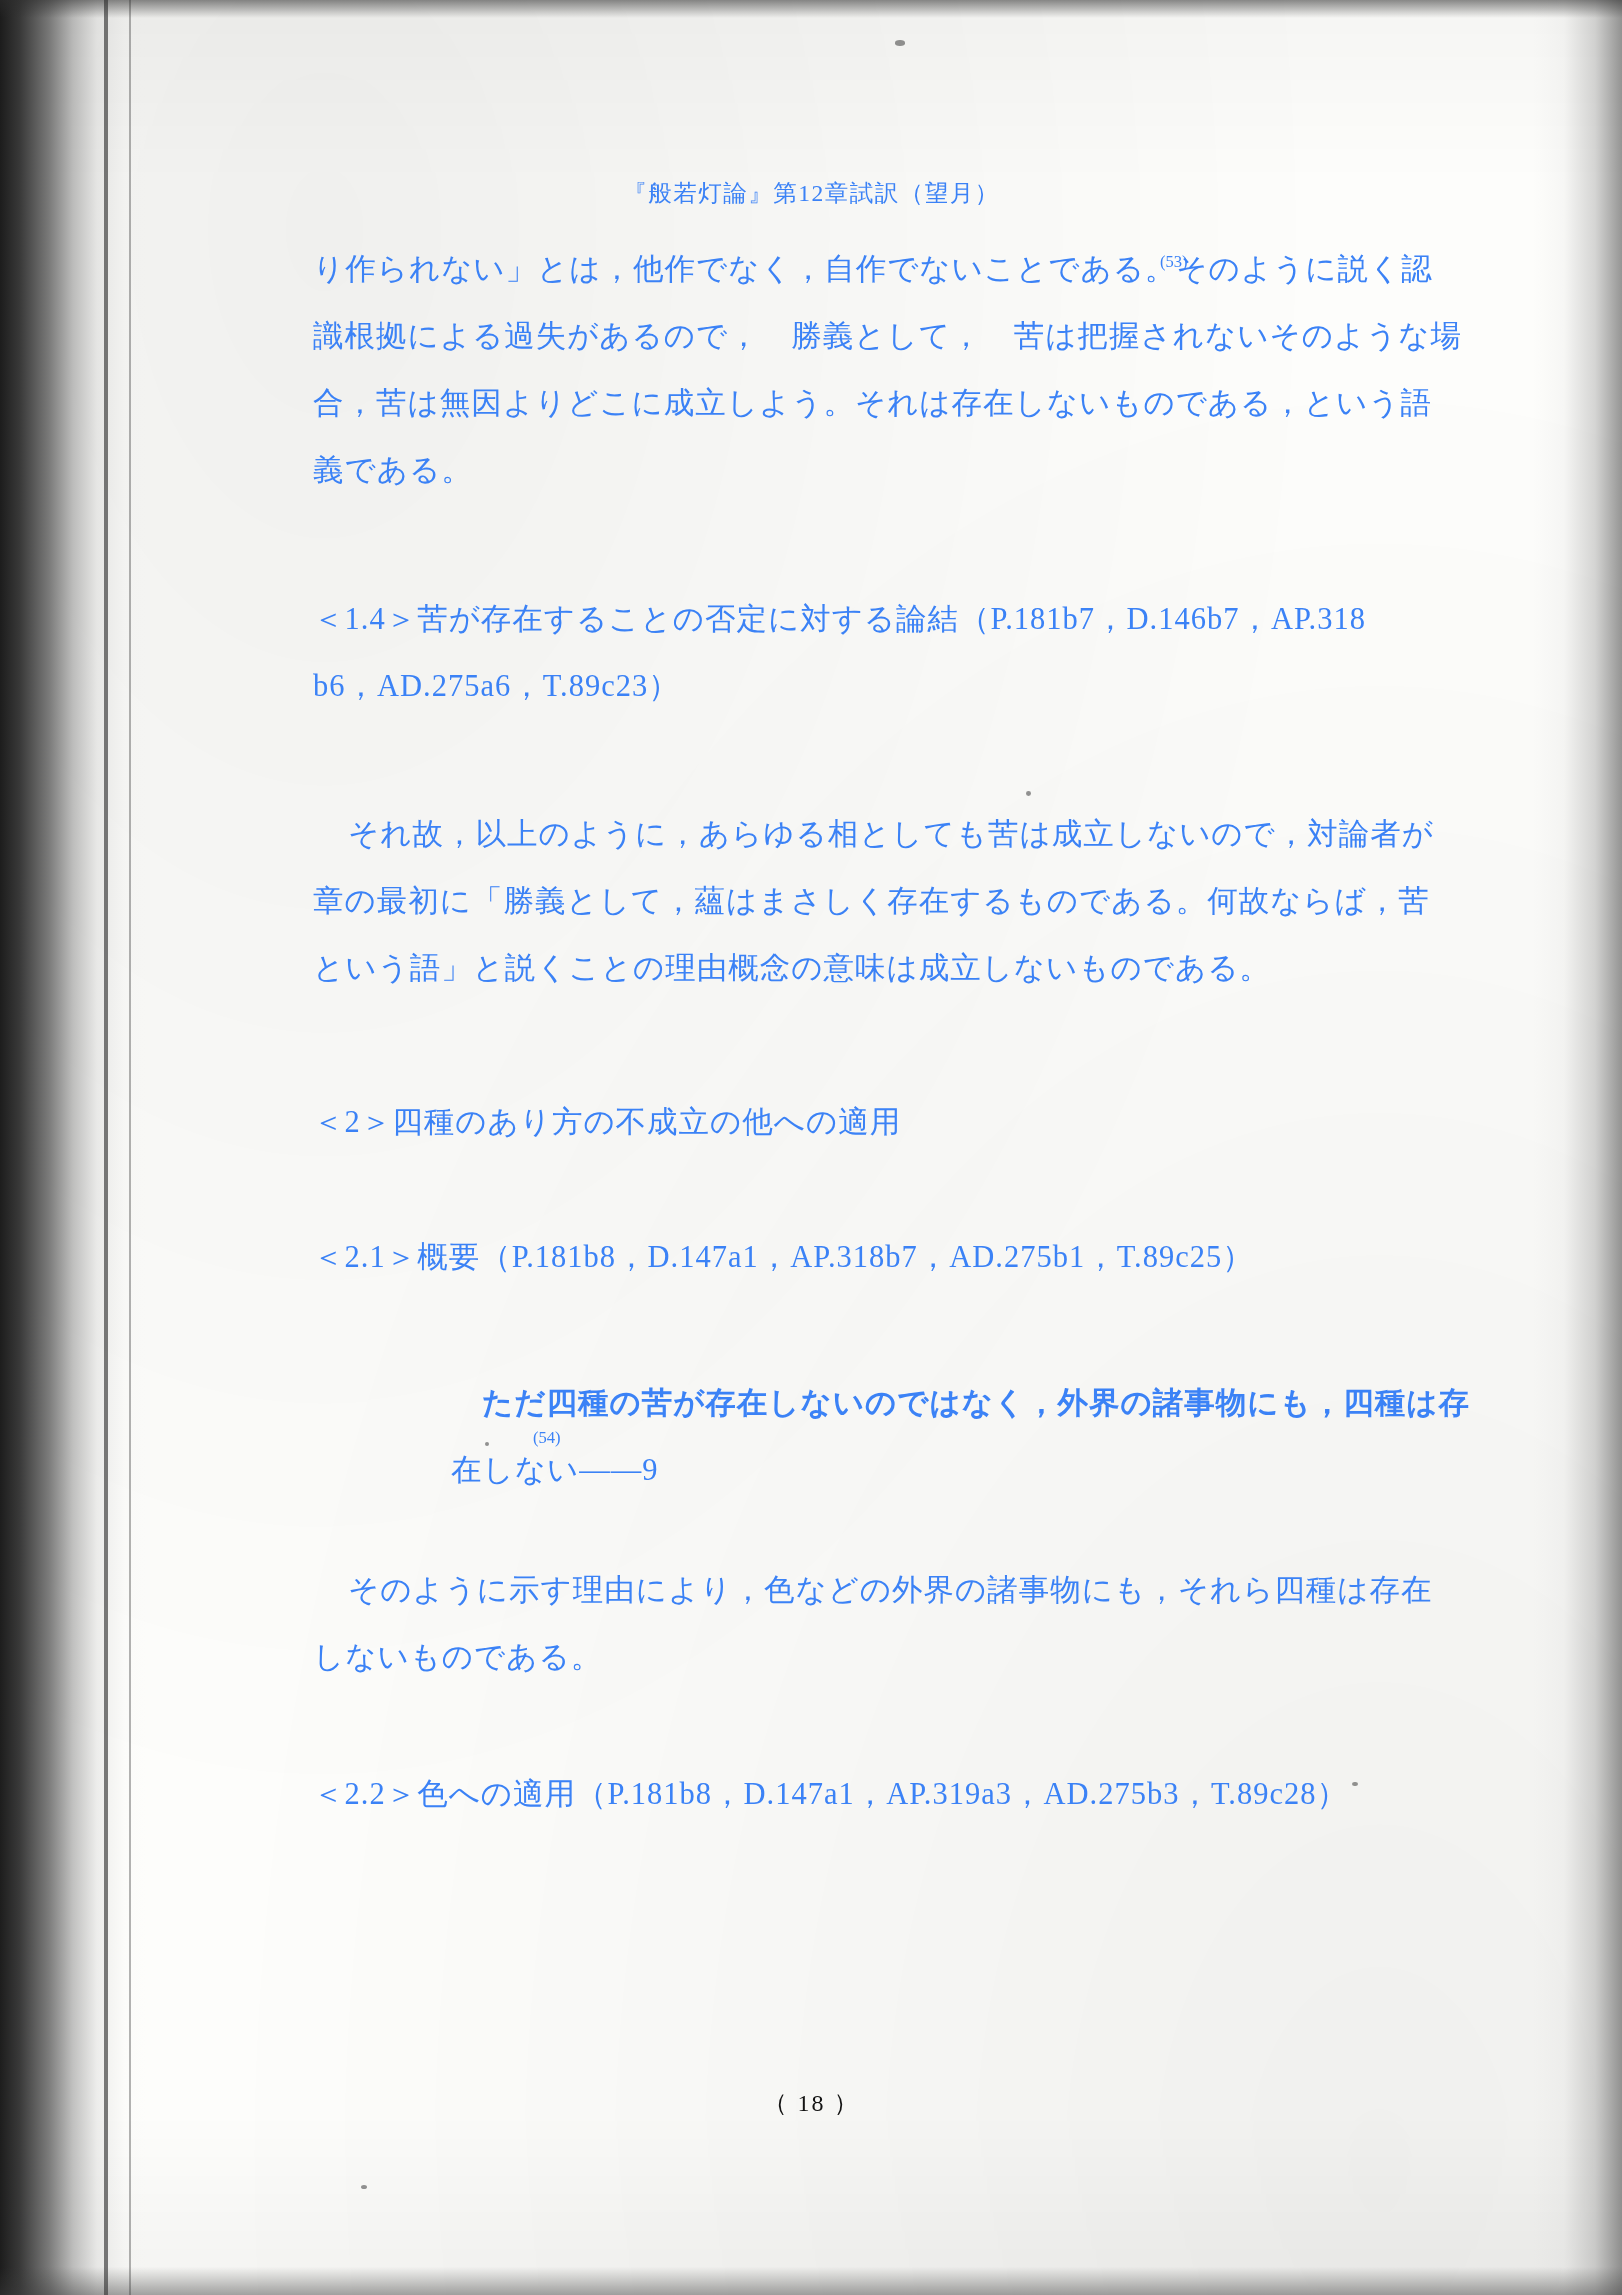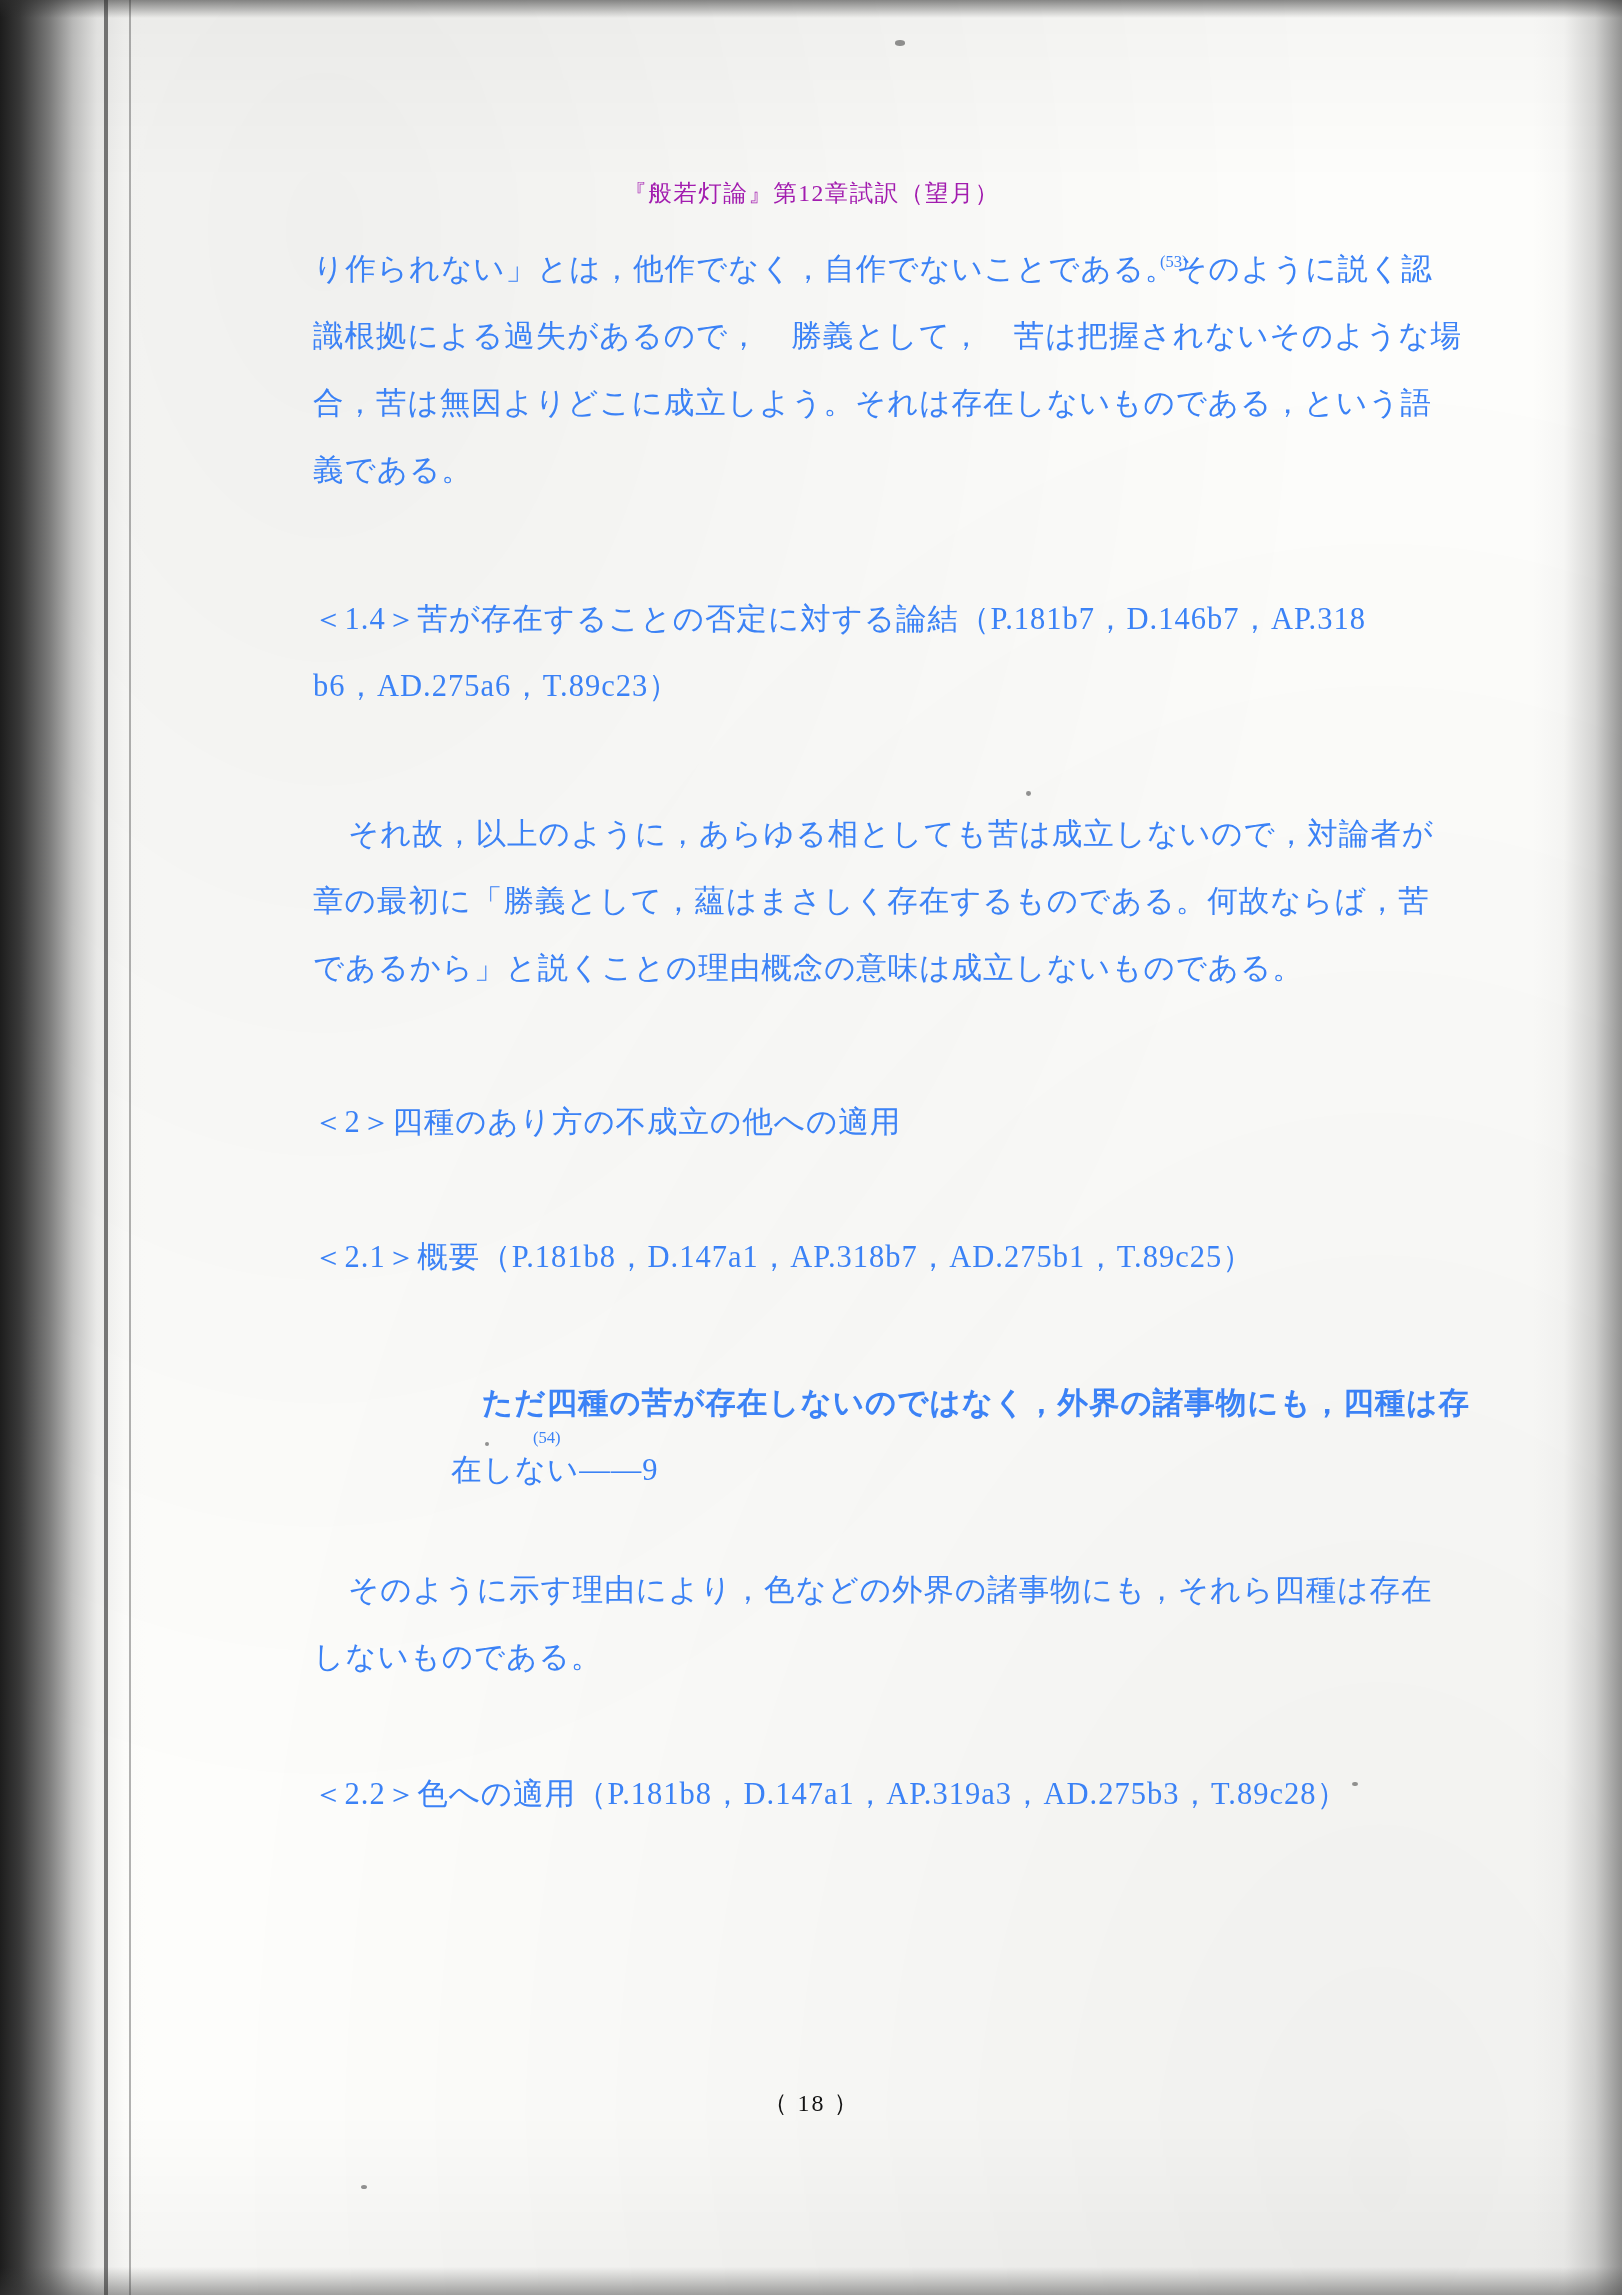--- a/index.html
+++ b/index.html
@@ -106,21 +106,21 @@
     height: 2295px;
   }
   .running-head {
     position: absolute;
     top: 177px;
     left: 0;
     width: 1623px;
     text-align: center;
     font-size: 23.6px;
     letter-spacing: 1.4px;
-    color: #a21caf;
+    color: #3b82f6;
   }
   .body-block {
     position: absolute;
     left: 313px;
     width: 1207px;
     color: #3b82f6;
     font-size: 30.5px;
     line-height: 67px;
     letter-spacing: 1px;
     text-align: justify;
@@ -181,21 +181,21 @@
   </div>
 
   <div class="body-block no-justify" style="top:586px;">
     <div>＜1.4＞苦が存在することの否定に対する論結（P.181b7，D.146b7，AP.318</div>
     <div>b6，AD.275a6，T.89c23）</div>
   </div>
 
   <div class="body-block" style="top:801px;">
     <div class="indent1">それ故，以上のように，あらゆる相としても苦は成立しないので，対論者が</div>
     <div>章の最初に「勝義として，蘊はまさしく存在するものである。何故ならば，苦</div>
-    <div class="no-justify">であるから」と説くことの理由概念の意味は成立しないものである。</div>
+    <div class="no-justify">という語」と説くことの理由概念の意味は成立しないものである。</div>
   </div>
 
   <div class="body-block no-justify" style="top:1089px;">＜2＞四種のあり方の不成立の他への適用</div>
 
   <div class="body-block no-justify" style="top:1224px;">＜2.1＞概要（P.181b8，D.147a1，AP.318b7，AD.275b1，T.89c25）</div>
 
   <div class="body-block indent-block" style="top:1370px; width:1071px;">
     <div style="text-indent:31px;font-weight:bold;">ただ四種の苦が存在しないのではなく，外界の諸事物にも，四種は存</div>
     <div class="no-justify" style="position:relative;">
       <sup class="note" style="position:absolute; left:82px; top:-33px;">(54)</sup>

